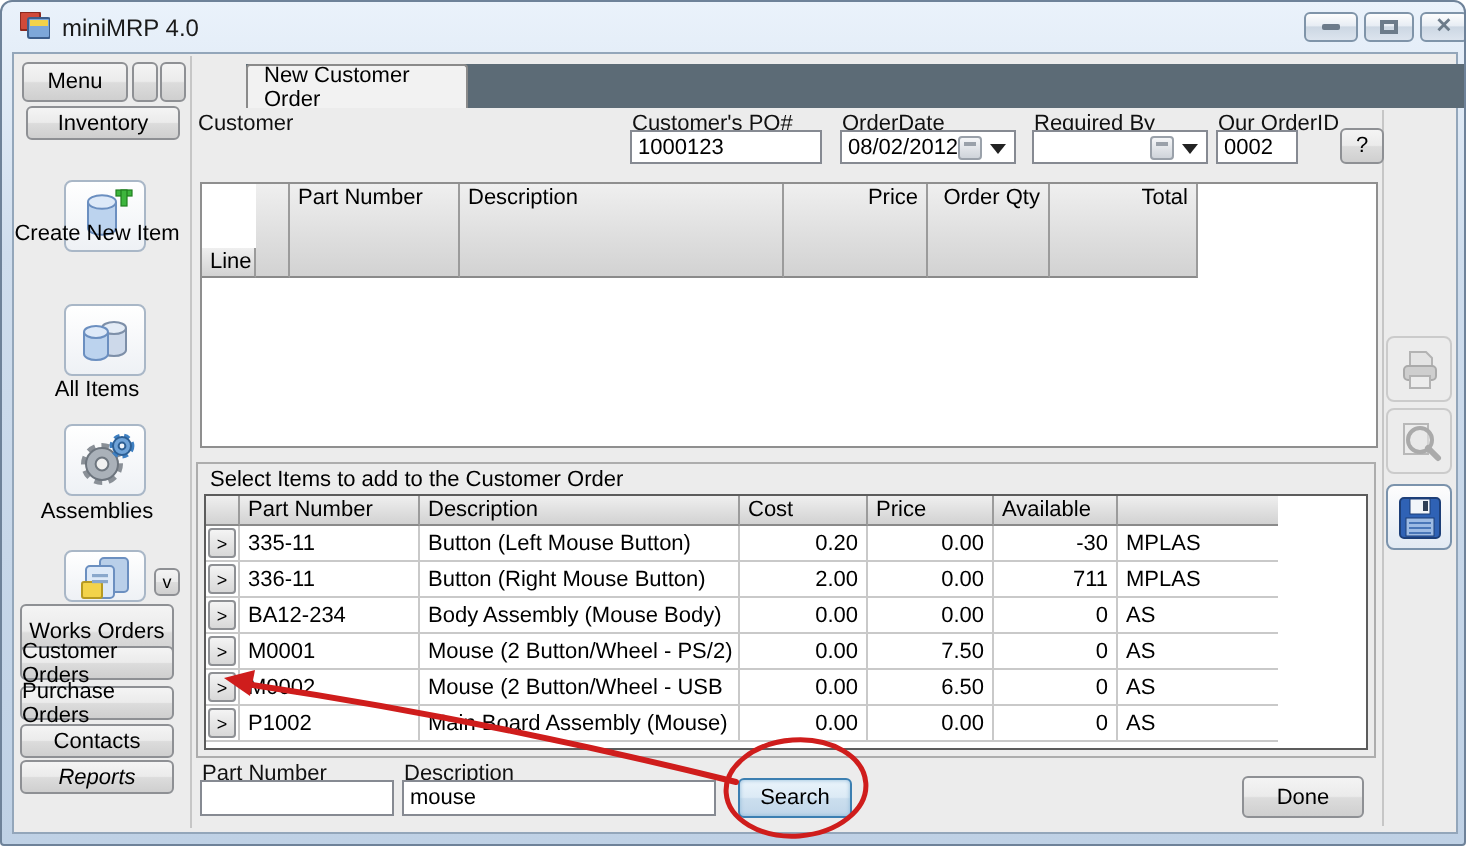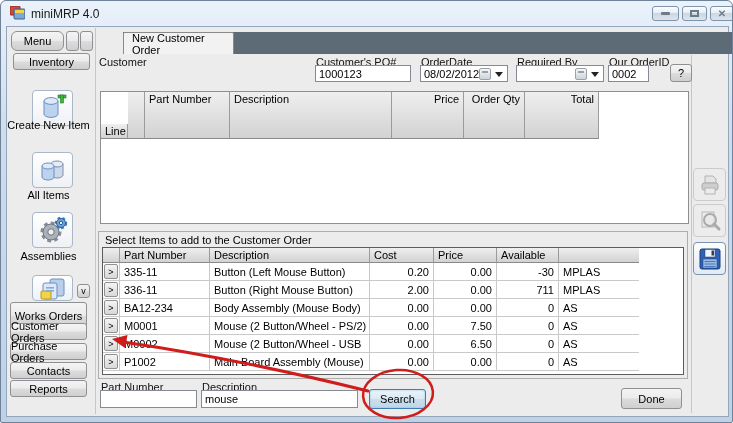--- a/index.html
+++ b/index.html
@@ -101,39 +101,39 @@
       </div>
     <div class="wbtn" style="left:709px;width:24px;">
         <span class="x">✕</span>
       </div>
   </div>
 
   <div class="client"></div>
   <div class="v-divider" style="left:94px;top:27px;height:386px;"></div>
   <div class="v-divider" style="left:690px;top:54px;height:358px;"></div>
 
-  <div class="btn" style="left:10px;top:30px;width:53px;height:20px;border-radius:6px;">
+  <div class="btn" style="left:10px;top:30px;width:53px;height:20px;">
     <span>Menu</span>
   </div>
   <div class="btn" style="left:65px;top:30px;width:13px;height:20px;"></div>
   <div class="btn" style="left:79px;top:30px;width:13px;height:20px;"></div>
 
   <div class="btn" style="left:12px;top:52px;width:77px;height:17px;">
     <span>Inventory</span>
   </div>
 
   <div class="tool-btn" style="top:89px;height:36px;">
     <svg width="30" height="30" viewBox="0 0 30 30">
       <path d="M6 8 v13 a7 3.4 0 0 0 14 0 V8" fill="#bcd3ee" stroke="#6b8fc0"></path>
       <ellipse cx="13" cy="8" rx="7" ry="3.4" fill="#dde9f8" stroke="#6b8fc0"></ellipse>
       <rect x="20" y="2" width="8" height="3" fill="#3db53d" stroke="#1f7f1f" stroke-width="0.6"></rect>
       <rect x="22.5" y="2" width="3" height="8" fill="#3db53d" stroke="#1f7f1f" stroke-width="0.6"></rect>
     </svg>
   </div>
-  <div class="tool-lbl" style="top:118px;">Create New Item</div>
+  <div class="tool-lbl" style="top:110px;">Create New Item</div>
 
   <div class="tool-btn" style="top:151px;height:36px;">
     <svg width="30" height="30" viewBox="0 0 30 30">
       <path d="M13 9 v11 a6 3 0 0 0 12 0 V9" fill="#cdd9ea" stroke="#7d8fa8"></path>
       <ellipse cx="19" cy="9" rx="6" ry="3" fill="#e4ecf6" stroke="#7d8fa8"></ellipse>
       <path d="M4 11 v11 a6 3 0 0 0 12 0 V11" fill="#bcd3ee" stroke="#6b8fc0"></path>
       <ellipse cx="10" cy="11" rx="6" ry="3" fill="#dde9f8" stroke="#6b8fc0"></ellipse>
     </svg>
   </div>
   <div class="tool-lbl" style="top:188px;">All Items</div>
@@ -168,21 +168,21 @@
     </div>
   <div class="btn" style="left:9px;top:322px;width:77px;height:17px;">
       <span>Customer Orders</span>
     </div>
   <div class="btn" style="left:9px;top:342px;width:77px;height:17px;">
       <span>Purchase Orders</span>
     </div>
   <div class="btn" style="left:9px;top:361px;width:77px;height:17px;">
       <span>Contacts</span>
     </div>
-  <div class="btn" style="left:9px;top:379px;width:77px;height:17px;">
+  <div class="btn" style="left:9px;top:379px;width:77px;height:17px;font-style:italic;">
       <span>Reports</span>
     </div>
 
   <div class="tabstrip">
     <div class="tab">
       <span>New Customer Order</span>
     </div>
   </div>
 
   <div class="lbl" style="left:98px;top:55px;">Customer</div>

